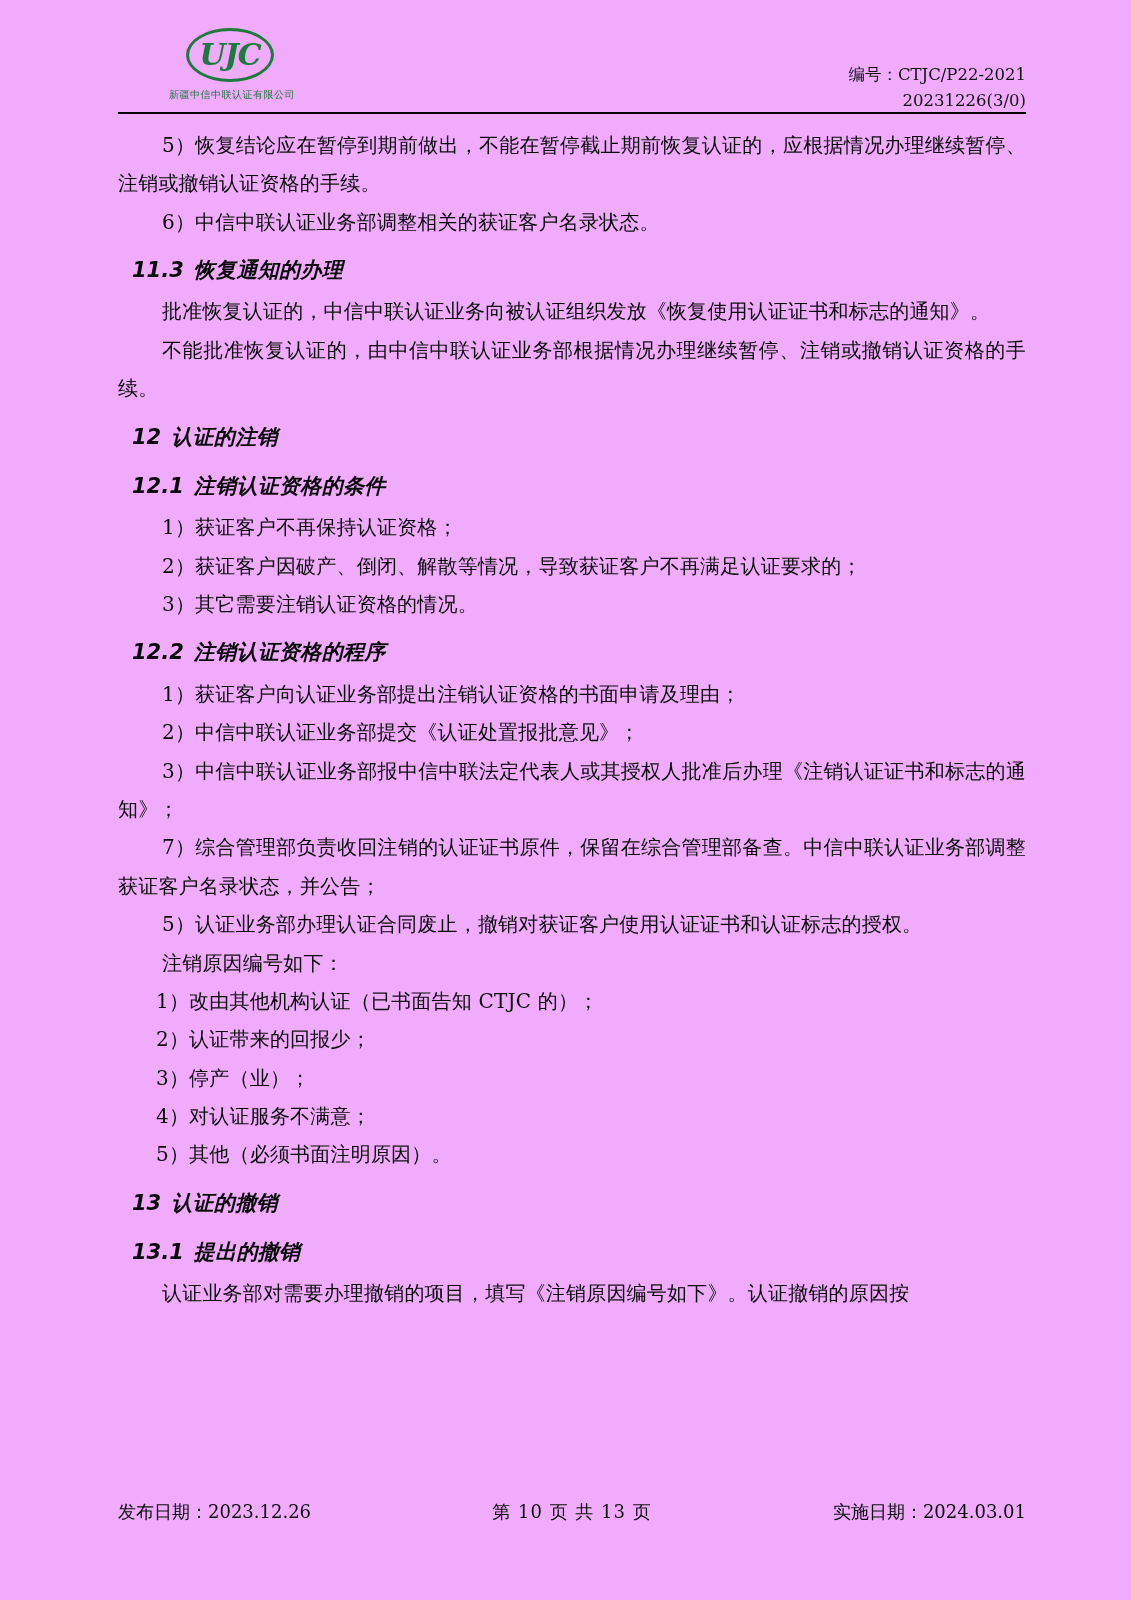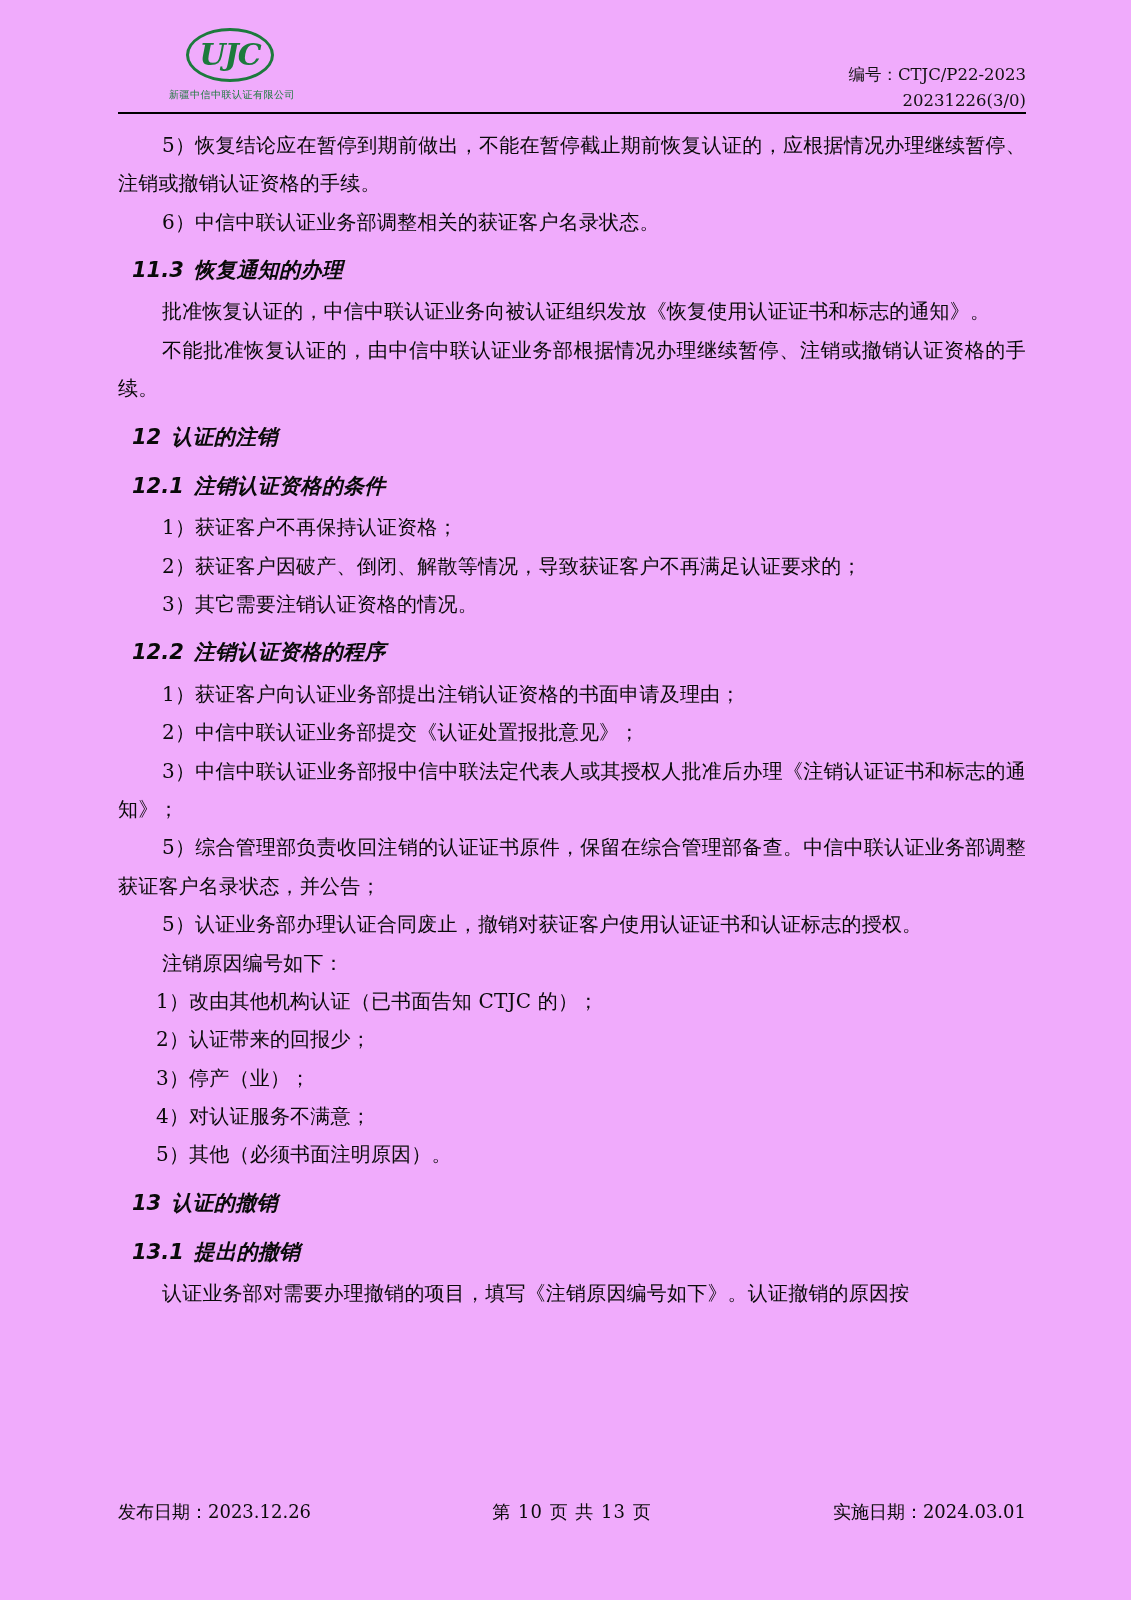--- a/index.html
+++ b/index.html
@@ -146,21 +146,21 @@
 
   <div class="header">
     <div class="logo-block">
       <div class="logo-mark">
         <div class="logo-ellipse"></div>
         <div class="logo-text">UJC</div>
       </div>
       <div class="logo-caption">新疆中信中联认证有限公司</div>
     </div>
     <div class="header-right">
-      <div>编号：CTJC/P22-2023</div>
+      <div>编号：CTJC/P22-2021</div>
       <div>20231226(3/0)</div>
     </div>
   </div>
   <div class="header-rule"></div>
 
   <div class="content">
 
     <p class="p indent">5）恢复结论应在暂停到期前做出，不能在暂停截止期前恢复认证的，应根据情况办理继续暂停、注销或撤销认证资格的手续。</p>
     <p class="p indent">6）中信中联认证业务部调整相关的获证客户名录状态。</p>
 
@@ -183,21 +183,21 @@
     <p class="p indent">2）获证客户因破产、倒闭、解散等情况，导致获证客户不再满足认证要求的；</p>
     <p class="p indent">3）其它需要注销认证资格的情况。</p>
 
     <div class="h-sec">
       <span class="num">12.2</span><span>注销认证资格的程序</span>
     </div>
 
     <p class="p indent">1）获证客户向认证业务部提出注销认证资格的书面申请及理由；</p>
     <p class="p indent">2）中信中联认证业务部提交《认证处置报批意见》；</p>
     <p class="p indent">3）中信中联认证业务部报中信中联法定代表人或其授权人批准后办理《注销认证证书和标志的通知》；</p>
-    <p class="p indent">5）综合管理部负责收回注销的认证证书原件，保留在综合管理部备查。中信中联认证业务部调整获证客户名录状态，并公告；</p>
+    <p class="p indent">7）综合管理部负责收回注销的认证证书原件，保留在综合管理部备查。中信中联认证业务部调整获证客户名录状态，并公告；</p>
     <p class="p indent">5）认证业务部办理认证合同废止，撤销对获证客户使用认证证书和认证标志的授权。</p>
     <p class="p indent">注销原因编号如下：</p>
     <p class="p indent-small">1）改由其他机构认证（已书面告知 CTJC 的）；</p>
     <p class="p indent-small">2）认证带来的回报少；</p>
     <p class="p indent-small">3）停产（业）；</p>
     <p class="p indent-small">4）对认证服务不满意；</p>
     <p class="p indent-small">5）其他（必须书面注明原因）。</p>
 
     <div class="h-sec">
       <span class="num">13</span><span>认证的撤销</span>

